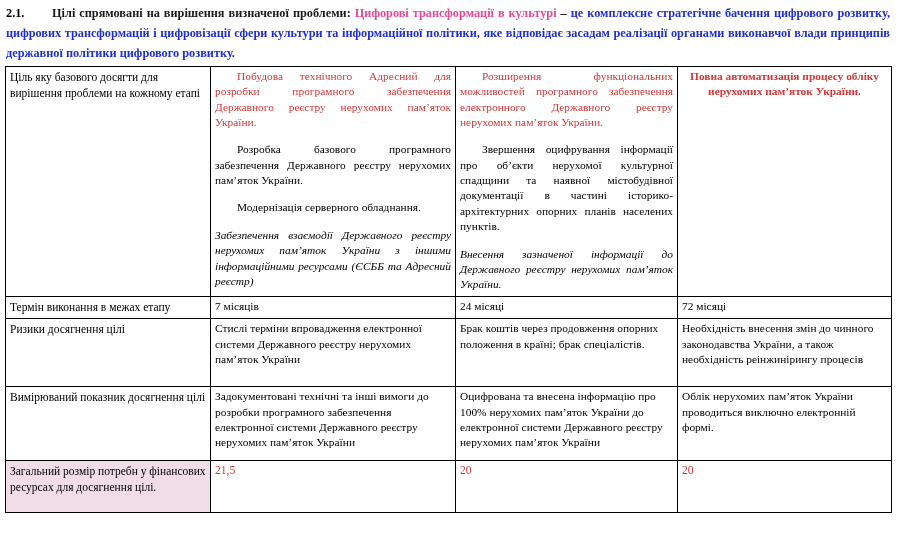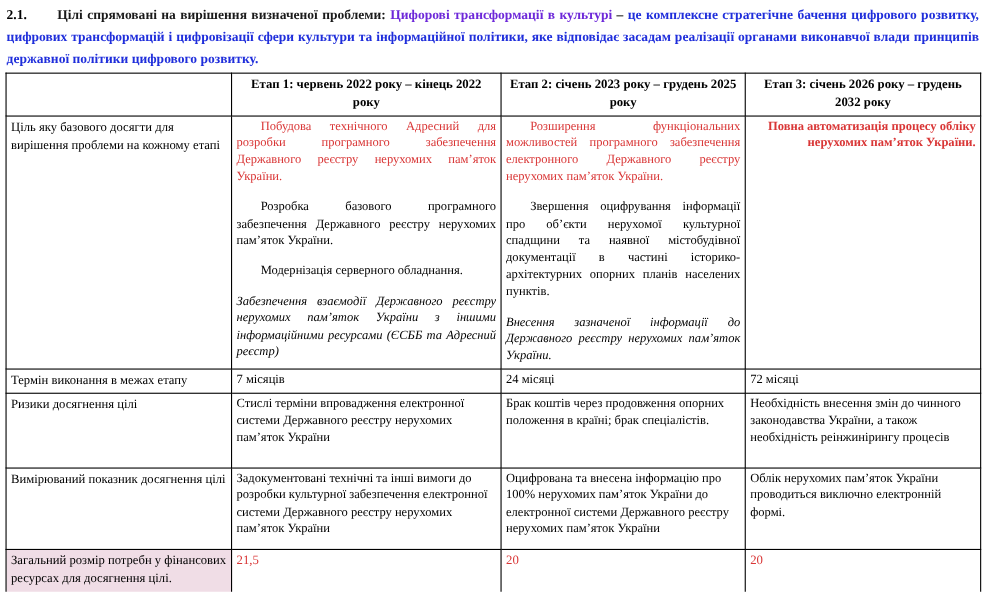--- a/index.html
+++ b/index.html
@@ -22,21 +22,21 @@
     font-weight: bold;
     line-height: 1.62;
     text-align: justify;
     color: #1a1a1a;
   }
   .intro .num {
     display: inline-block;
     min-width: 46px;
     color: #000;
   }
-  .t-red   { color: #6d28d9; }
+  .t-red   { color: #ec4899; }
   .t-blue  { color: #1f2edb; }
   .t-dash  { color: #000000; }
 
   
   .tbl-wrap {
     padding: 0 9px 0 5px;
   }
   table.matrix {
     width: 886px;
     border-collapse: collapse;
@@ -80,21 +80,21 @@
   .goal-cell p {
     margin: 0 0 12px 0;
     text-align: justify;
     text-indent: 22px;
   }
   .goal-cell p.noindent { text-indent: 0; }
   .goal-cell p:last-child { margin-bottom: 0; font-style: italic; }
 
   .plain-cell p {
     margin: 0 0 2px 0;
-    text-align: right;
+    text-align: center;
   }
   .plain-cell p:last-child { margin-bottom: 0; }
 
   .red-txt  { color: #d93636; }
   .red-bold { color: #d93636; font-weight: bold; }
   .money    { color: #d93636; font-size: 11.6px; }
 
   .finance-label { background: #f0dde6; }
 
   .row-term td      { height: 13px; }
@@ -113,26 +113,20 @@
 <div class="tbl-wrap">
 <table class="matrix">
   <colgroup>
     <col class="c1">
         <col class="c2">
         <col class="c3">
         <col class="c4">
   </colgroup>
   <tbody>
 
-    <tr class="hdr">
-      <td class="blank"></td>
-      <td>Етап 1: червень 2022 року – кінець 2022 року</td>
-      <td>Етап 2: січень 2023 року – грудень 2025 року</td>
-      <td>Етап 3: січень 2026 року – грудень 2032 року</td>
-    </tr>
 
 
     <tr class="row-goal">
       <td class="label-cell">Ціль яку базового досягти для вирішення проблеми на кожному етапі</td>
       <td class="goal-cell">
         <p class="red-txt">Побудова технічного Адресний для розробки програмного забезпечення Державного реєстру нерухомих пам’яток України.</p>
         <p>Розробка базового програмного забезпечення Державного реєстру нерухомих пам’яток України.</p>
         <p>Модернізація серверного обладнання.</p>
         <p class="noindent">Забезпечення взаємодії Державного реєстру нерухомих пам’яток України з іншими інформаційними ресурсами (ЄСББ та Адресний реєстр)</p>
       </td>
@@ -155,21 +149,21 @@
 
     <tr class="row-risk">
       <td class="label-cell">Ризики досягнення цілі</td>
       <td class="plain-cell">Стислі терміни впровадження електронної системи Державного реєстру нерухомих пам’яток України</td>
       <td class="plain-cell">Брак коштів через продовження опорних положення в країні; брак спеціалістів.</td>
       <td class="plain-cell">Необхідність внесення змін до чинного законодавства України, а також необхідність реінжинірингу процесів</td>
     </tr>
 
     <tr class="row-measure">
       <td class="label-cell">Вимірюваний показник досягнення цілі</td>
-      <td class="plain-cell">Задокументовані технічні та інші вимоги до розробки культурної забезпечення електронної системи Державного реєстру нерухомих пам’яток України</td>
+      <td class="plain-cell">Задокументовані технічні та інші вимоги до розробки програмного забезпечення електронної системи Державного реєстру нерухомих пам’яток України</td>
       <td class="plain-cell">Оцифрована та внесена інформацію про 100% нерухомих пам’яток України до  електронної системи Державного реєстру нерухомих пам’яток України</td>
       <td class="plain-cell">Облік нерухомих пам’яток України проводиться виключно електронній формі.</td>
     </tr>
 
     <tr class="row-finance">
       <td class="label-cell finance-label">
         <span>Загальний розмір потребн у фінансових ресурсах для досягнення цілі.</span>
         <span> </span>
         
       </td>

